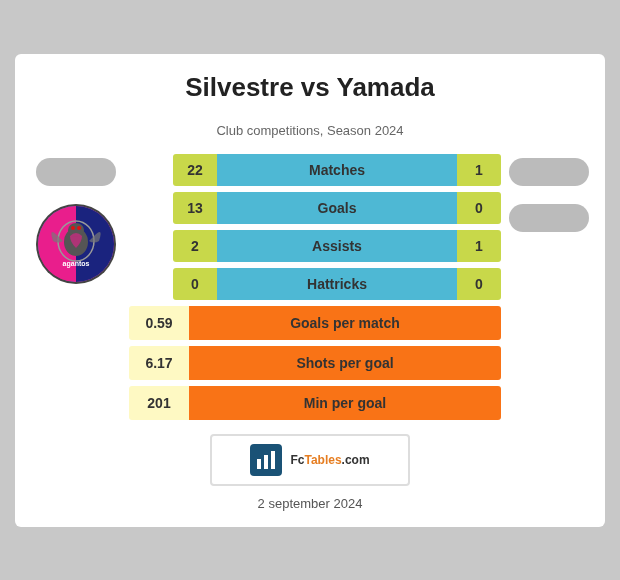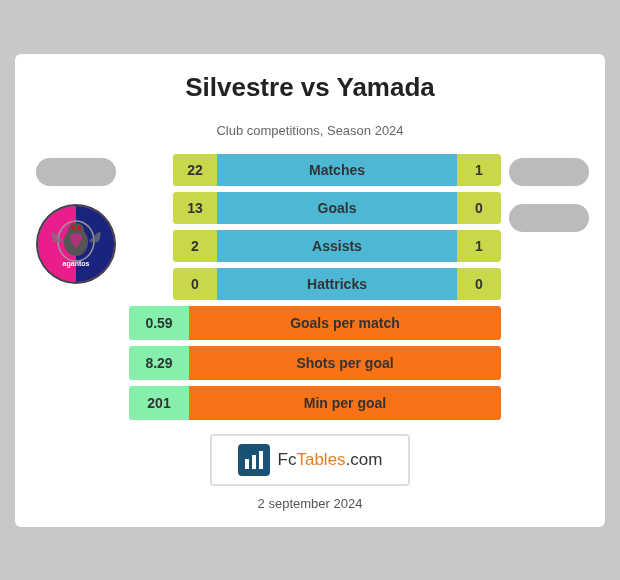--- a/index.html
+++ b/index.html
@@ -165,21 +165,21 @@
 
     .stat-row-single {
       display: flex;
       align-items: center;
       height: 34px;
       border-radius: 3px;
       overflow: hidden;
     }
 
     .stat-left-yellow {
-      background: #86efac;
+      background: #fef9c3;
       color: #333;
       font-weight: bold;
       font-size: 14px;
       width: 60px;
       display: flex;
       align-items: center;
       justify-content: center;
       height: 100%;
       flex-shrink: 0;
     }
@@ -215,22 +215,22 @@
       border-radius: 4px;
       display: flex;
       align-items: center;
       justify-content: center;
       color: white;
       font-size: 18px;
       font-weight: bold;
     }
 
     .fctables-text {
-      font-size: 17px;
-      font-weight: normal;
+      font-size: 12px;
+      font-weight: bold;
       color: #333;
       text-align: right;
     }
 
     .fctables-text span {
       color: #e67e22;
     }
 
     .date-text {
       text-align: center;
@@ -304,21 +304,21 @@
         <div class="stat-bar-blue">Hattricks</div>
         <div class="stat-right-val">0</div>
       </div>
 
       <div class="stat-row-single">
         <div class="stat-left-yellow">0.59</div>
         <div class="stat-bar-blue-full">Goals per match</div>
       </div>
 
       <div class="stat-row-single">
-        <div class="stat-left-yellow">8.29</div>
+        <div class="stat-left-yellow">6.17</div>
         <div class="stat-bar-blue-full">Shots per goal</div>
       </div>
 
       <div class="stat-row-single">
         <div class="stat-left-yellow">201</div>
         <div class="stat-bar-blue-full">Min per goal</div>
       </div>
 
     </div>
 

